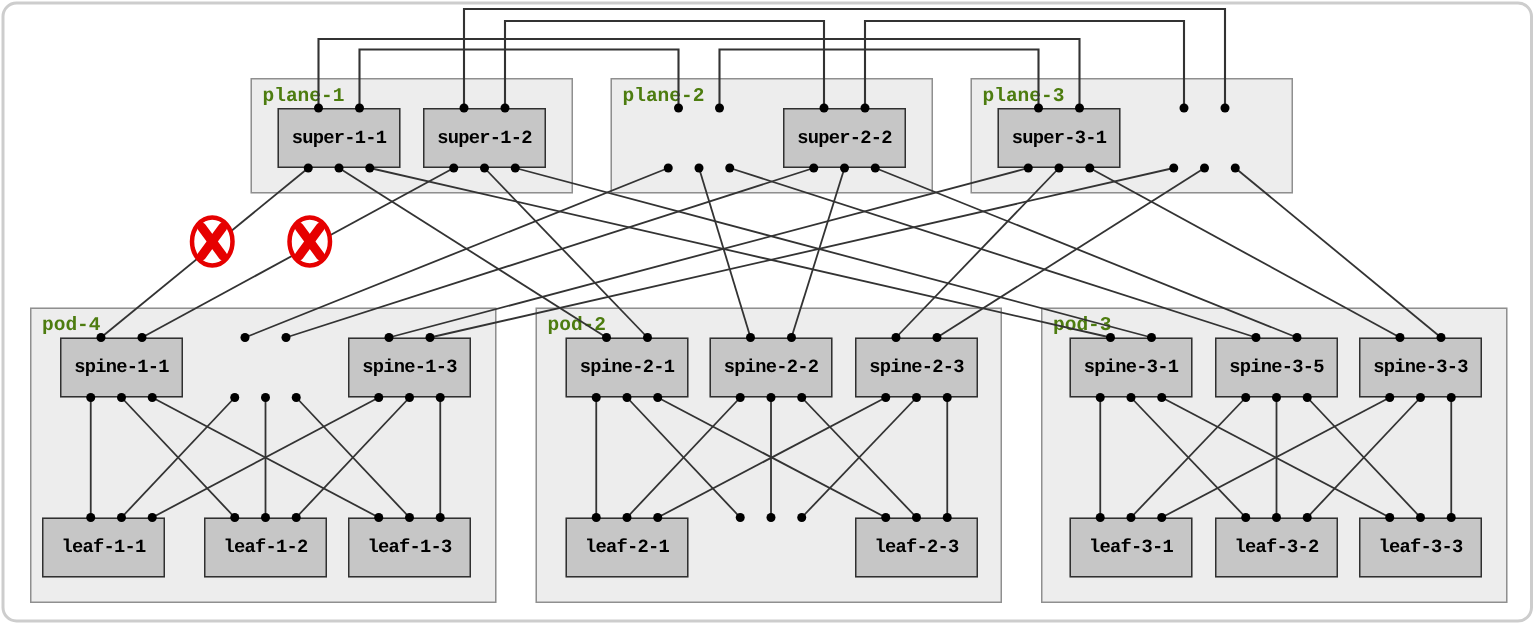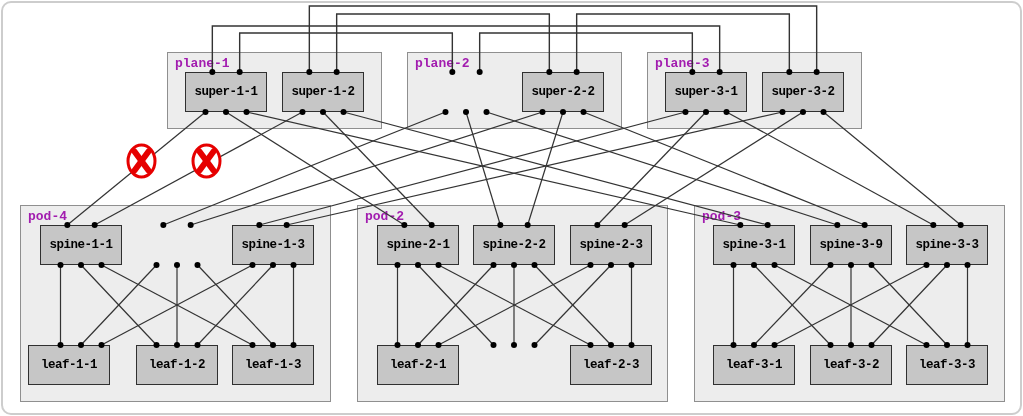--- a/index.html
+++ b/index.html
@@ -12,21 +12,21 @@
     position:absolute;inset:1px;border:2px solid #cdcdcd;border-radius:10px;
     pointer-events:none;z-index:10;
   }
   .container{
     position:absolute;box-sizing:border-box;z-index:1;
     background:var(--container-fill,#ededed);
     border:1px solid var(--container-border,#8f8f8f);
   }
   .grouplabel{
     position:absolute;left:7px;top:3px;
-    font-size:13px;font-weight:bold;color:#a21caf;white-space:nowrap;
+    font-size:13px;font-weight:bold;color:#4d7c0f;white-space:nowrap;
   }
   .node{
     position:absolute;box-sizing:border-box;width:82px;height:40px;z-index:2;
     background:var(--node-fill,#c6c6c6);
     border:1.5px solid var(--node-border,#303030);
     display:flex;align-items:center;justify-content:center;text-align:center;
   }
   .nodelabel{
     font-size:12.5px;font-weight:bold;color:#000;
     letter-spacing:-0.5px;white-space:nowrap;
@@ -64,23 +64,20 @@
   </div>
   <div class="node" style="left:282px;top:72px">
     <span class="nodelabel">super-1-2</span>
   </div>
   <div class="node" style="left:522px;top:72px">
     <span class="nodelabel">super-2-2</span>
   </div>
   <div class="node" style="left:665px;top:72px">
     <span class="nodelabel">super-3-1</span>
   </div>
-  <div class="node" style="left:762px;top:72px">
-    <span class="nodelabel">super-3-2</span>
-  </div>
 
   <div class="node" style="left:40px;top:225px">
     <span class="nodelabel">spine-1-1</span>
   </div>
   <div class="node" style="left:232px;top:225px">
     <span class="nodelabel">spine-1-3</span>
   </div>
   <div class="node" style="left:28px;top:345px">
     <span class="nodelabel">leaf-1-1</span>
   </div>
@@ -104,21 +101,21 @@
     <span class="nodelabel">leaf-2-1</span>
   </div>
   <div class="node" style="left:570px;top:345px">
     <span class="nodelabel">leaf-2-3</span>
   </div>
 
   <div class="node" style="left:713px;top:225px">
     <span class="nodelabel">spine-3-1</span>
   </div>
   <div class="node" style="left:810px;top:225px">
-    <span class="nodelabel">spine-3-9</span>
+    <span class="nodelabel">spine-3-5</span>
   </div>
   <div class="node" style="left:906px;top:225px">
     <span class="nodelabel">spine-3-3</span>
   </div>
   <div class="node" style="left:713px;top:345px">
     <span class="nodelabel">leaf-3-1</span>
   </div>
   <div class="node" style="left:810px;top:345px">
     <span class="nodelabel">leaf-3-2</span>
   </div>

